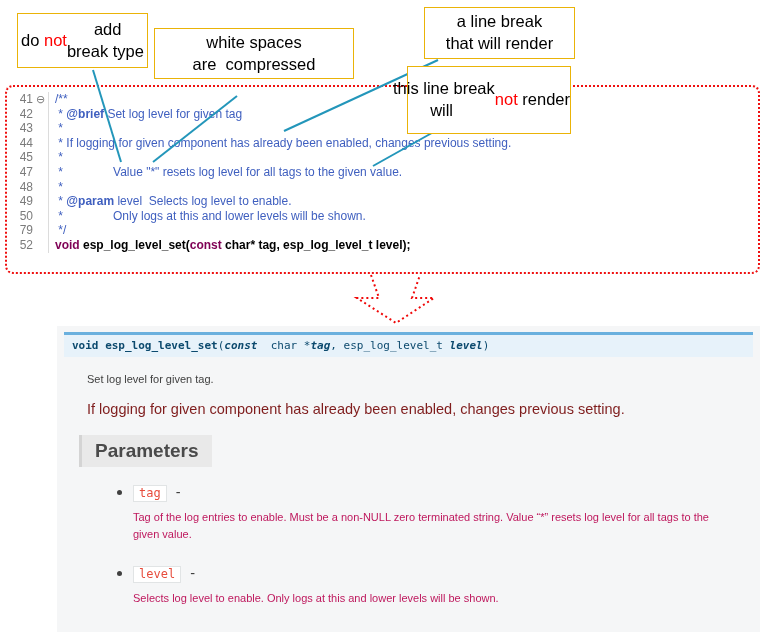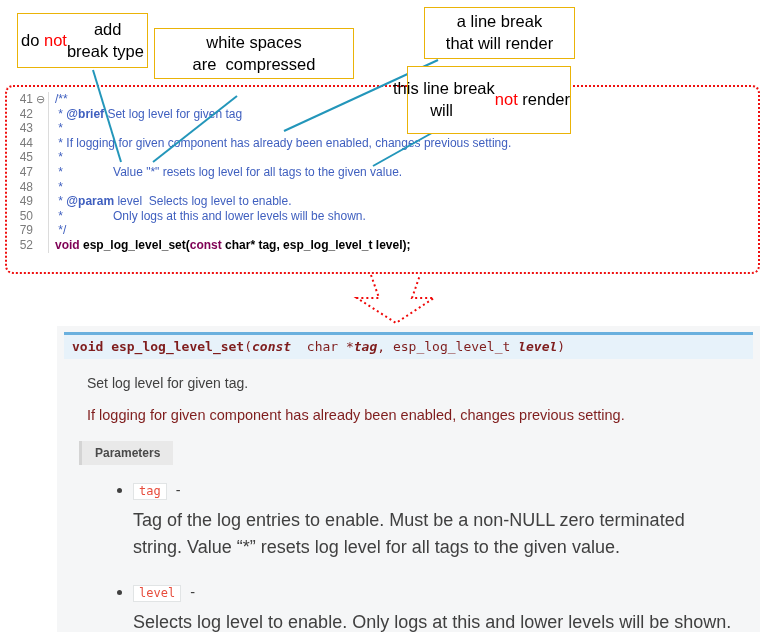--- a/index.html
+++ b/index.html
@@ -33,35 +33,35 @@
   .code { border-left:1px solid #dcdcdc; padding-left:6px; }
   .cmt    { color:#3f5fbf; }
   .doctag { color:#3f5fbf; font-weight:bold; }
   .kw     { color:#7f0055; font-weight:bold; }
   .code-b { color:#000; font-weight:bold; }
 
   
   .docs { position:absolute; left:57px; top:326px; width:703px; height:306px;
           background:#f5f6f7; z-index:1; }
   .sig { margin:6px 7px 0; background:#e7f2fa; border-top:3px solid #6ab0de;
-         padding:4px 8px 5px; font-family:"DejaVu Sans Mono",monospace; font-size:13px;
-         color:#7f1d1d; white-space:pre; }
+         padding:4px 8px 5px; font-family:"DejaVu Sans Mono",monospace; font-size:11px;
+         color:#0c4a6e; white-space:pre; }
   .sig .sk  { font-weight:bold; }
   .sig .sit { font-weight:bold; font-style:italic; }
-  .brief { margin:16px 0 0 30px; font-size:14px; color:#404040; }
+  .brief { margin:16px 0 0 30px; font-size:11px; color:#404040; }
   .desc  { margin:16px 0 0 30px; font-size:14.5px; color:#7f1d1d; }
   .params-label { display:inline-block; margin:18px 0 0 22px; background:#e9e9e9;
-                  border-left:3px solid #d4d4d4; padding:5px 13px; font-size:12px;
+                  border-left:3px solid #d4d4d4; padding:5px 13px; font-size:19px;
                   font-weight:bold; color:#4a4a4a; }
   .param-list { margin:16px 0 12px 58px; padding-left:18px; list-style:disc; }
   .param-list li { margin-bottom:22px; color:#404040; }
   .chip { display:inline-block; background:#fff; border:1px solid #e1e4e5; color:#e74c3c;
           font-family:"DejaVu Sans Mono",monospace; font-size:12px; padding:0 5px 1px; }
   .pdash { font-size:14.5px; color:#404040; margin-left:5px; }
-  .pdesc { margin:7px 0 0 0; font-size:18px; color:#404040; line-height:1.5; max-width:600px; }
+  .pdesc { margin:7px 0 0 0; font-size:11px; color:#be185d; line-height:1.5; max-width:600px; }
 </style>
 </head>
 <body>
 
 <div class="page">
 
   <svg class="overlay" width="767" height="637">
     <line class="conn" x1="93" y1="70" x2="121" y2="162"></line>
     <line class="conn" x1="237" y1="96" x2="153" y2="162"></line>
     <line class="conn" x1="438" y1="60" x2="284" y2="131"></line>

